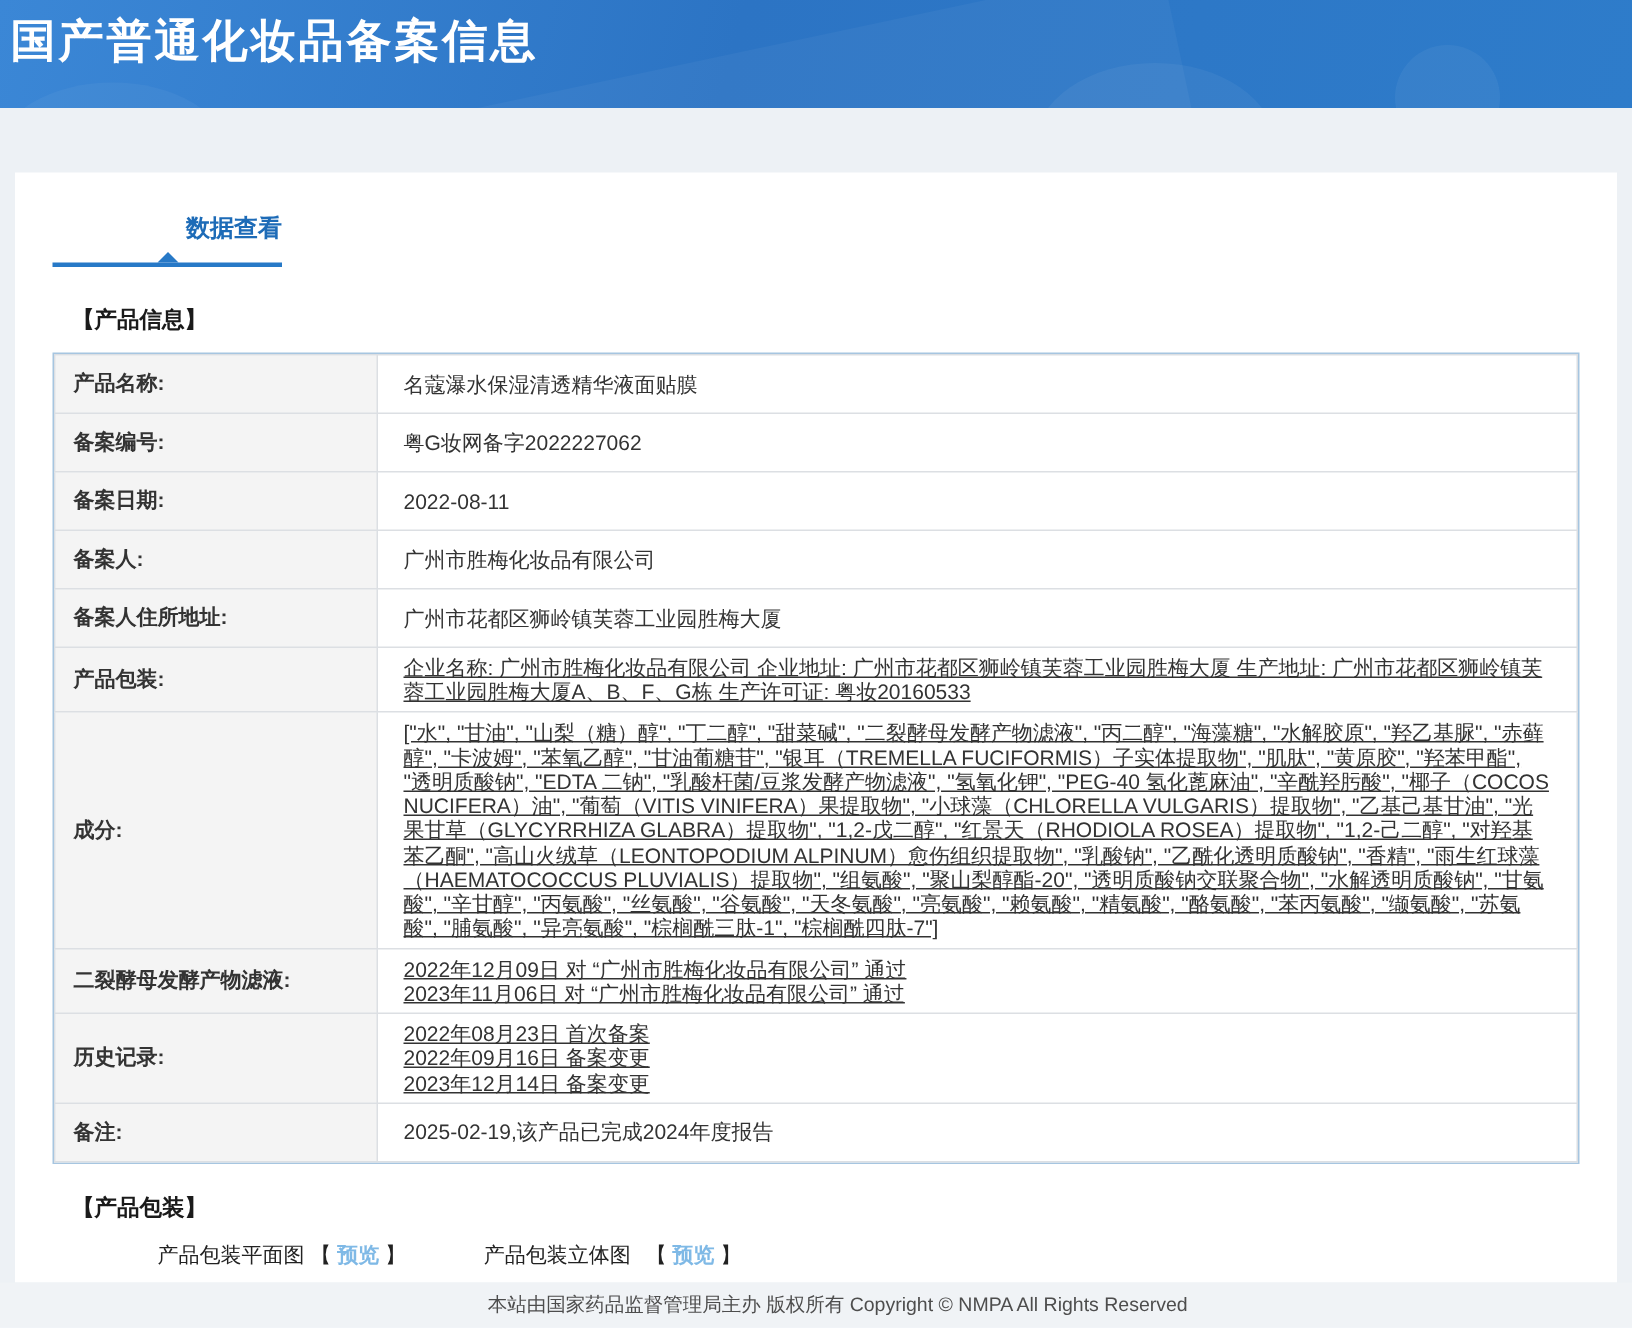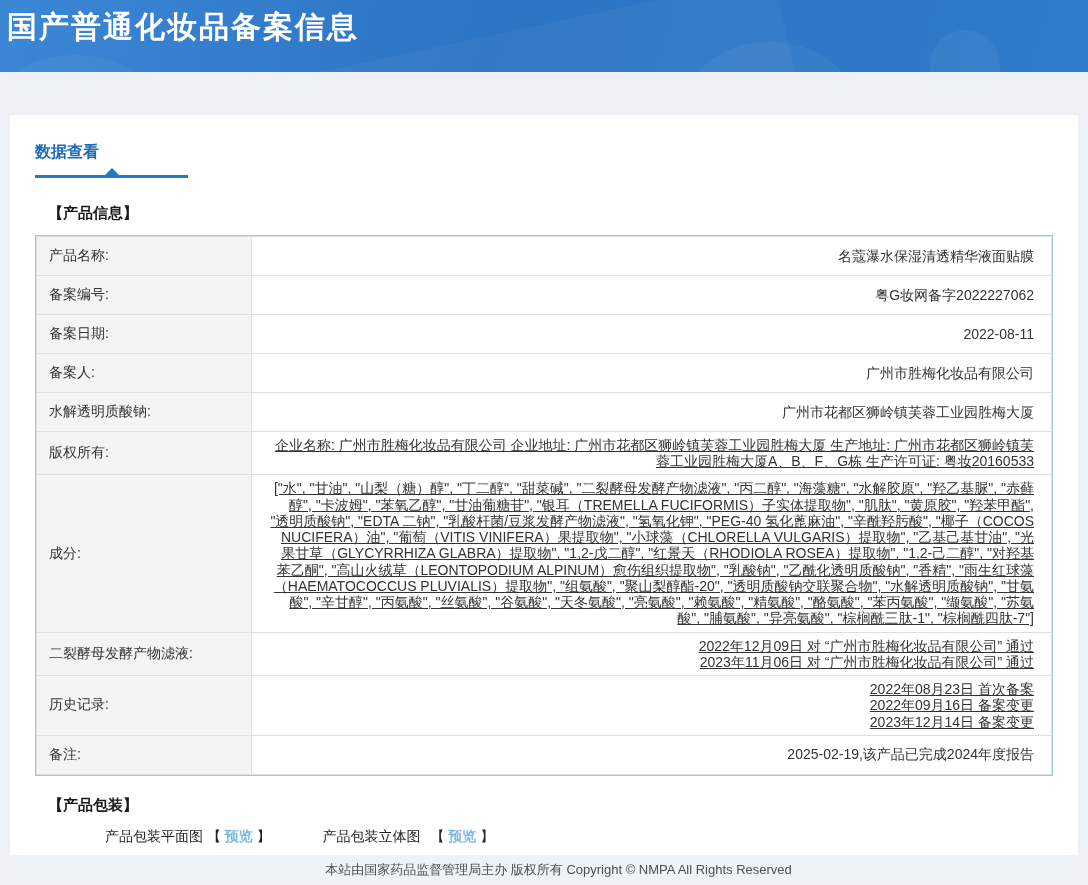--- a/index.html
+++ b/index.html
@@ -41,21 +41,21 @@
     top: 115px; bottom: 30px;
     background: #ffffff;
     padding: 25px 25px 0 25px;
     overflow: hidden;
   }
   
   .tabbar { margin-top: 2px; }
   .tab {
     display: inline-block;
     width: 153px;
-    text-align: left;
+    text-align: right;
     padding-bottom: 12px;
     border-bottom: 3px solid #2779c7;
     position: relative;
     cursor: pointer;
   }
   .tab-label { color: #1d6bb7; font-size: 16px; font-weight: bold; }
   .caret {
     position: absolute;
     left: 50%; bottom: 0;
     transform: translateX(-50%);
@@ -69,25 +69,25 @@
     font-size: 15px;
     font-weight: bold;
     color: #1a1a1a;
     margin: 26px 0 12px 13px;
   }
   .sec-title.pkg { margin-top: 20px; margin-bottom: 0; }
 
   
   .tablewrap { border: 1px solid #a6c5e0; }
   table.info { width: 100%; border-collapse: collapse; font-size: 14px; color: #333; }
-  table.info th, table.info td { border: 1px solid #dcdfe3; text-align: right; }
+  table.info th, table.info td { border: 1px solid #dcdfe3; }
   table.info th {
     width: 215px;
     background: #f4f4f4;
-    font-weight: normal;
+    font-weight: bold;
     text-align: left;
     vertical-align: middle;
     padding: 10px 12px;
     font-size: 14px;
     color: #333;
   }
   table.info td { padding: 10px 17px; line-height: 1.2; word-break: break-all; }
   table.info td.compact { padding: 5px 17px; line-height: 1.16; text-decoration: underline; }
 
   
@@ -146,25 +146,25 @@
       </tr>
       <tr>
         <th>备案日期:</th>
         <td>2022-08-11</td>
       </tr>
       <tr>
         <th>备案人:</th>
         <td>广州市胜梅化妆品有限公司</td>
       </tr>
       <tr>
-        <th>水解透明质酸钠:</th>
+        <th>备案人住所地址:</th>
         <td>广州市花都区狮岭镇芙蓉工业园胜梅大厦</td>
       </tr>
       <tr>
-        <th>版权所有:</th>
+        <th>产品包装:</th>
         <td class="compact">企业名称: 广州市胜梅化妆品有限公司 企业地址: 广州市花都区狮岭镇芙蓉工业园胜梅大厦 生产地址: 广州市花都区狮岭镇芙蓉工业园胜梅大厦A、B、F、G栋 生产许可证: 粤妆20160533</td>
       </tr>
       <tr>
         <th>成分:</th>
         <td class="compact">["水", "甘油", "山梨（糖）醇", "丁二醇", "甜菜碱", "二裂酵母发酵产物滤液", "丙二醇", "海藻糖", "水解胶原", "羟乙基脲", "赤藓醇", "卡波姆", "苯氧乙醇", "甘油葡糖苷", "银耳（TREMELLA FUCIFORMIS）子实体提取物", "肌肽", "黄原胶", "羟苯甲酯", "透明质酸钠", "EDTA 二钠", "乳酸杆菌/豆浆发酵产物滤液", "氢氧化钾", "PEG-40 氢化蓖麻油", "辛酰羟肟酸", "椰子（COCOS NUCIFERA）油", "葡萄（VITIS VINIFERA）果提取物", "小球藻（CHLORELLA VULGARIS）提取物", "乙基己基甘油", "光果甘草（GLYCYRRHIZA GLABRA）提取物", "1,2-戊二醇", "红景天（RHODIOLA ROSEA）提取物", "1,2-己二醇", "对羟基苯乙酮", "高山火绒草（LEONTOPODIUM ALPINUM）愈伤组织提取物", "乳酸钠", "乙酰化透明质酸钠", "香精", "雨生红球藻（HAEMATOCOCCUS PLUVIALIS）提取物", "组氨酸", "聚山梨醇酯-20", "透明质酸钠交联聚合物", "水解透明质酸钠", "甘氨酸", "辛甘醇", "丙氨酸", "丝氨酸", "谷氨酸", "天冬氨酸", "亮氨酸", "赖氨酸", "精氨酸", "酪氨酸", "苯丙氨酸", "缬氨酸", "苏氨酸", "脯氨酸", "异亮氨酸", "棕榈酰三肽-1", "棕榈酰四肽-7"]</td>
       </tr>
       <tr>
         <th>二裂酵母发酵产物滤液:</th>
         <td class="compact">
           <div>2022年12月09日 对 “广州市胜梅化妆品有限公司” 通过</div>

